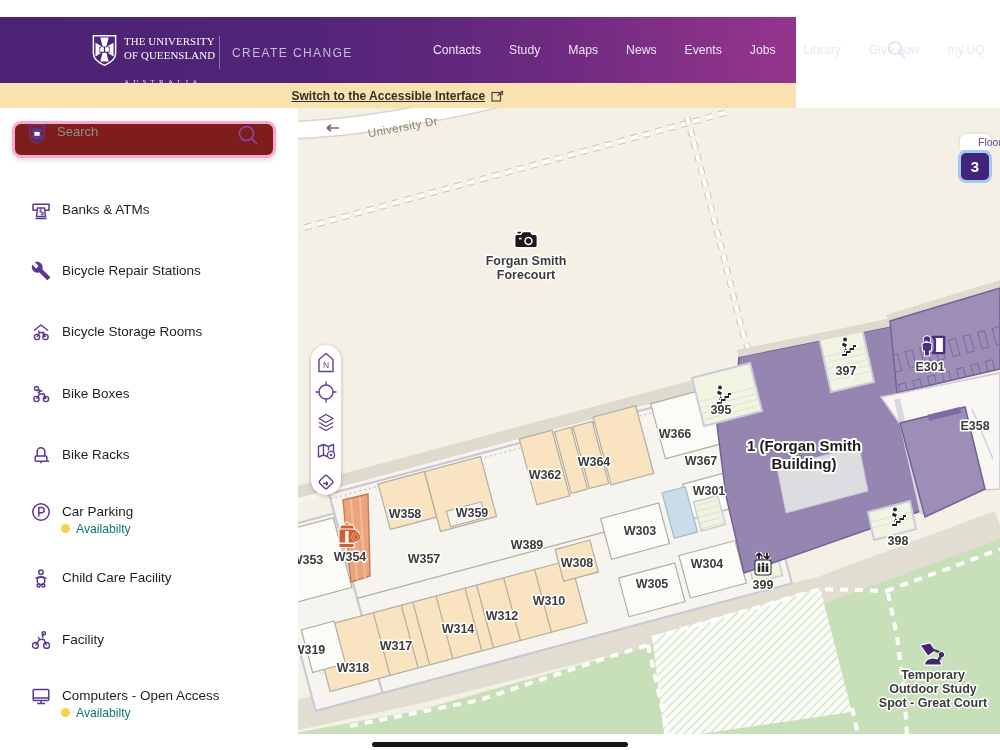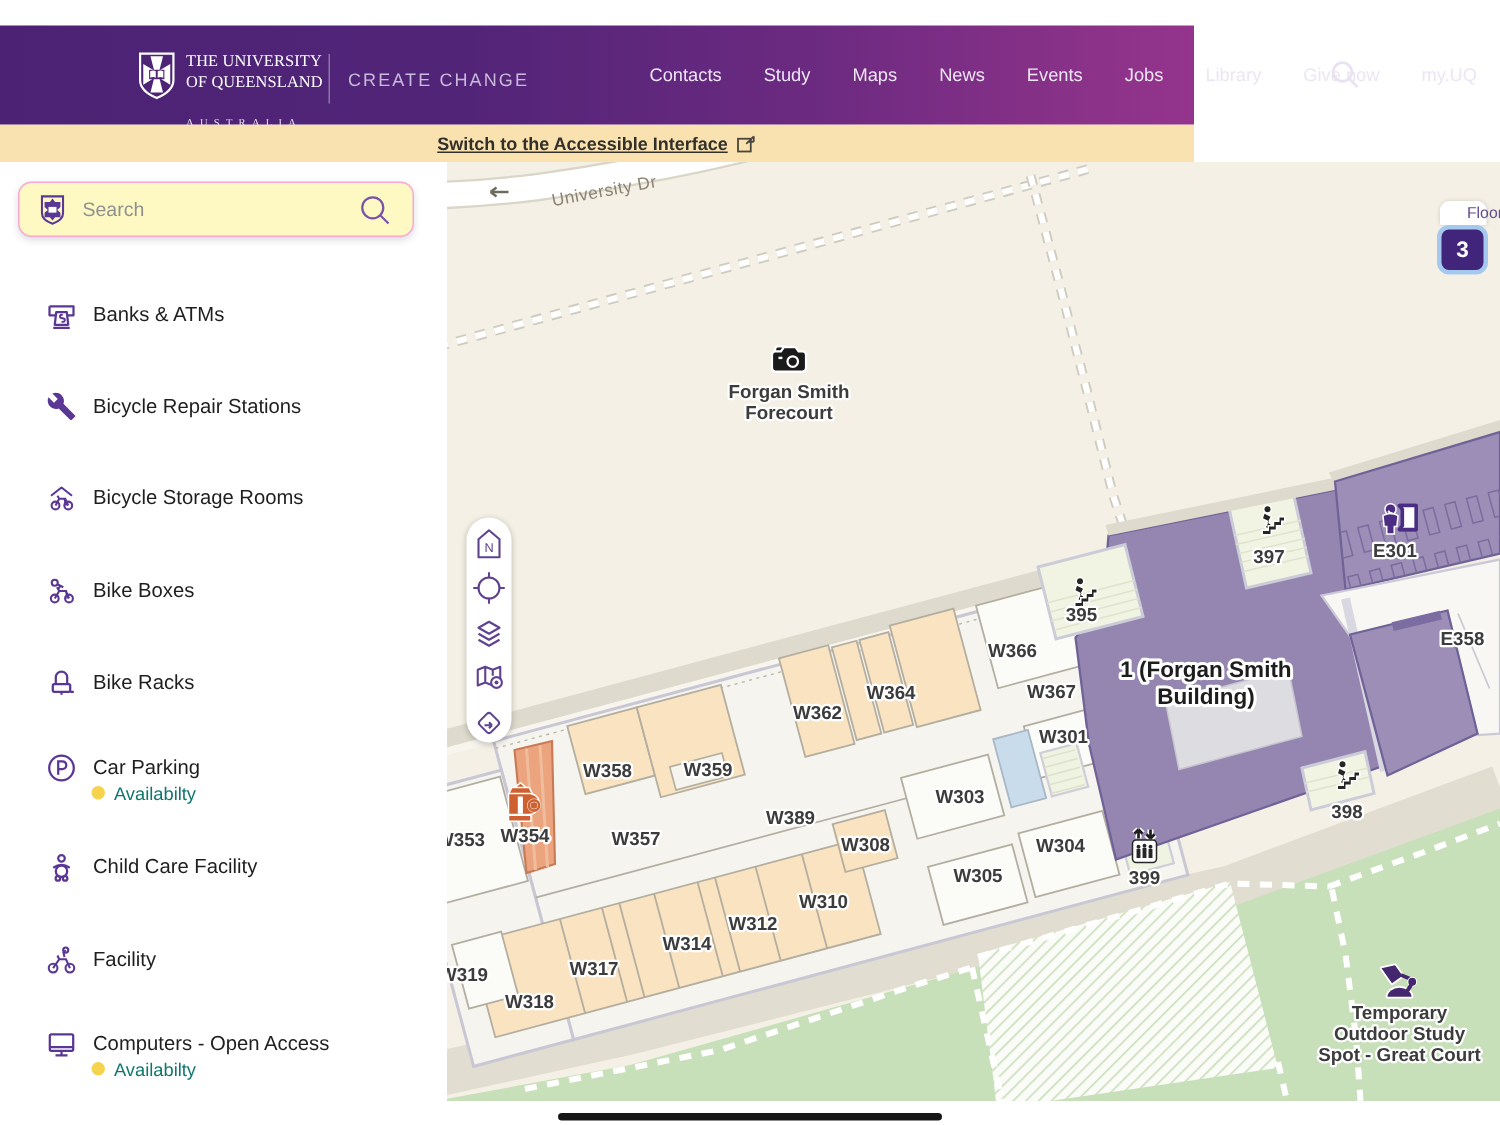--- a/index.html
+++ b/index.html
@@ -19,23 +19,23 @@
   #create { position:absolute; left:232px; top:29px; color:#c9b9da; font-size:12px; letter-spacing:1.4px; }
   #nav { position:absolute; left:433px; top:0; height:66px; display:flex; align-items:center; gap:28px;
      color:#ece5f3; font-size:12.2px; white-space:nowrap;}
   #hsearch { position:absolute; left:886px; top:22px; }
   
   #ybar { height:25px; background:#fae2b0; display:flex; align-items:center; justify-content:center;
      font-size:12px; font-weight:bold; color:#33302a; }
   #ybar u { text-decoration:underline; }
   
   #side { position:absolute; left:0; top:108px; width:298px; height:642px; background:#fff; z-index:5;}
-  #sbox { position:absolute; left:12px; top:13px; width:264px; height:37px; background:#fef9c3;
-     border:1px solid #f9a8d4; border-radius:9px; box-shadow:0 2px 5px rgba(60,50,90,.18);
-     display:flex; align-items:center; }
+  #sbox { position:absolute; left:12px; top:13px; width:264px; height:37px; background:#7f1d1d;
+     border:3px solid #f9a8d4; border-radius:9px; box-shadow:0 2px 5px rgba(60,50,90,.18);
+     display:flex; align-items:flex-start; }
   #sbox .ph { color:#8f8f8f; font-size:13px; margin-left:12px; flex:1;}
   .item { position:absolute; left:0; width:298px; }
   .item .ic { position:absolute; left:31px; top:0; }
   .item .tt { position:absolute; left:62px; top:2px; font-size:13.5px; color:#1f1f1f; }
   .item .av { position:absolute; left:76px; top:20px; font-size:12.2px; color:#0f766e; }
   .item .dot { position:absolute; left:61px; top:22px; width:9px; height:9px; border-radius:50%; background:#f6d34c; }
   
   #map { position:absolute; left:298px; top:108px; width:702px; height:642px; background:#f4f0e5; }
   #ctrl { position:absolute; left:13px; top:237px; width:30px; height:150px; background:#fff;
      border-radius:15px; box-shadow:0 1px 4px rgba(0,0,0,.25); z-index:4;}

